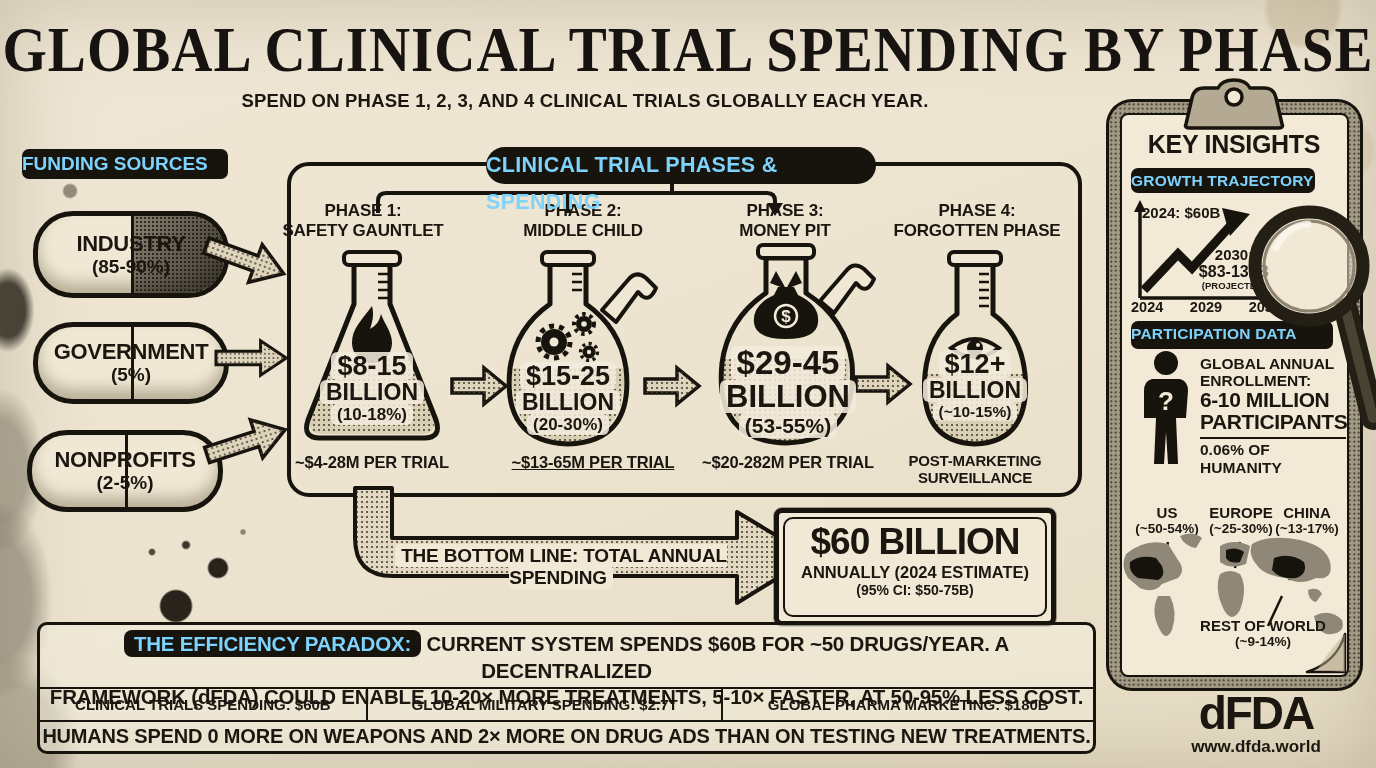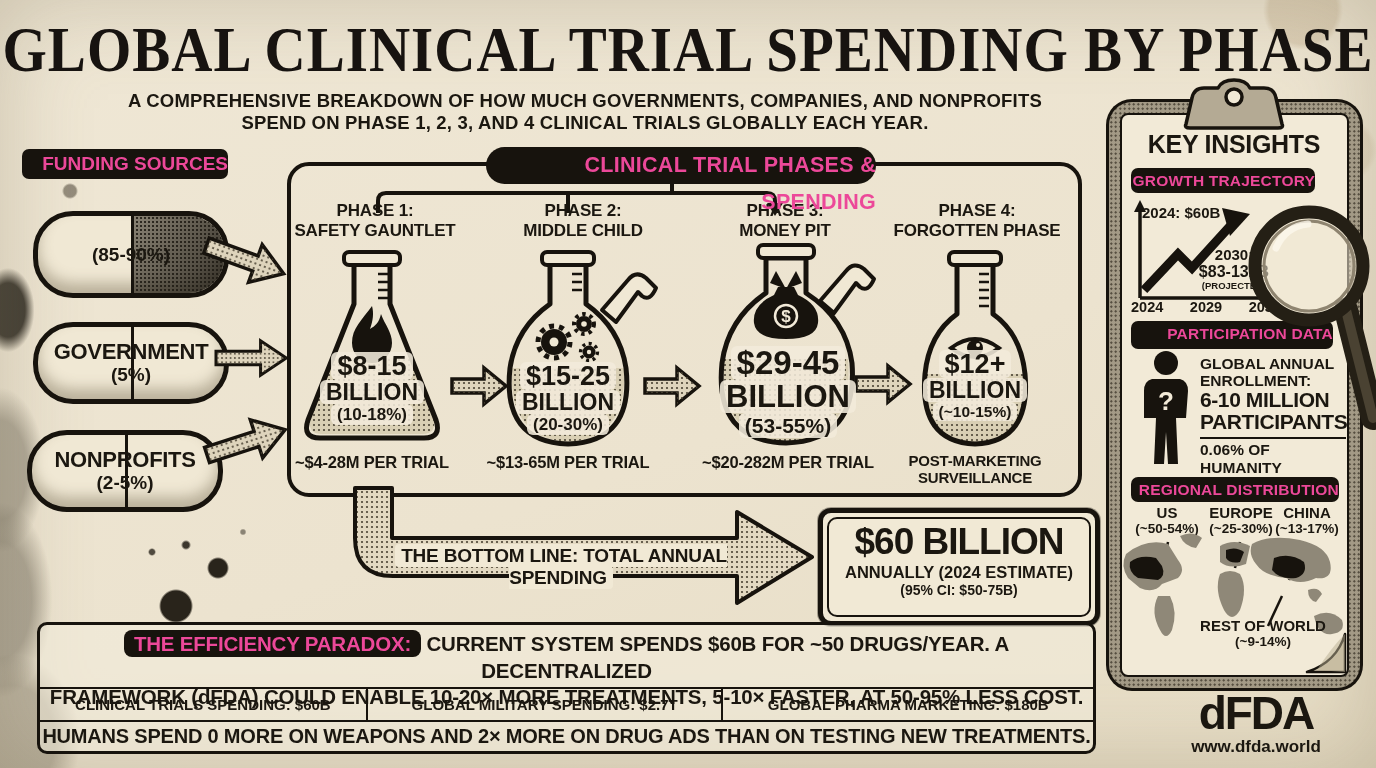--- a/index.html
+++ b/index.html
@@ -19,21 +19,21 @@
       radial-gradient(circle at 186px 545px, rgba(41,36,27,.9) 0 3px, transparent 5px),
       radial-gradient(circle at 152px 552px, rgba(41,36,27,.8) 0 2.5px, transparent 4px),
       radial-gradient(circle at 205px 640px, rgba(41,36,27,.55) 0 2.5px, transparent 4px),
       radial-gradient(circle at 243px 532px, rgba(41,36,27,.5) 0 2px, transparent 3.5px),
       linear-gradient(160deg,#efe7d5 0%,#ece3cf 55%,#e6dcc4 100%);
     box-shadow:inset 0 0 90px rgba(120,105,75,.30);
   }
   .abs{position:absolute;}
   .b{font-weight:bold;}
   .ctr{text-align:center;}
-  .badge{background:#17130d;color:#ec4899;font-weight:bold;text-align:right;}
+  .badge{background:#17130d;color:#7dd3fc;font-weight:bold;text-align:left;}
   .hd-title{
     left:0;right:0;top:14px;text-align:center;
     font-family:"Liberation Serif",serif;font-weight:bold;font-size:57px;
     letter-spacing:1px;transform:scaleY(1.10);transform-origin:top;color:#171310;
   }
   .hd-sub{left:60px;top:90px;width:1050px;text-align:center;font-weight:bold;font-size:18.5px;line-height:22px;letter-spacing:.2px;}
   .pill{border:5px solid #17130d;border-radius:40px;background:#f0e8d4;overflow:hidden;
         display:flex;flex-direction:column;justify-content:center;box-shadow:inset 0 -10px 14px rgba(120,108,84,.45);}
   .pill .seam{position:absolute;left:50%;top:0;bottom:0;width:3px;background:#17130d;}
   .pill-txt{position:relative;z-index:3;text-align:center;}
@@ -63,30 +63,30 @@
   <svg width="0" height="0" aria-hidden="true">
     <defs>
       <pattern id="ht" width="5" height="5" patternUnits="userSpaceOnUse">
         <circle cx="2" cy="2" r="1.1" fill="#4a4233"></circle>
       </pattern>
     </defs>
   </svg>
 
   <div class="abs hd-title">GLOBAL CLINICAL TRIAL SPENDING BY PHASE</div>
   <div class="abs hd-sub">
-    <div>A COMPREHENSIVE BREAKDOWN OF HOW MUCH GOVERNMENTS, COMPANIES, AND NONPROFITS</div>
     <div>SPEND ON PHASE 1, 2, 3, AND 4 CLINICAL TRIALS GLOBALLY EACH YEAR.</div>
   </div>
 
   <div class="abs badge" style="left:22px;top:149px;width:206px;height:30px;border-radius:7px;font-size:19px;line-height:30px;">FUNDING SOURCES</div>
 
   <div class="abs pill" style="left:33px;top:211px;width:186px;height:77px;">
     <div class="halfdark"></div>
     <div class="seam"></div>
     <div class="pill-txt">
+      <div class="pill-name">INDUSTRY</div>
       <div class="pill-share">(85-90%)</div>
     </div>
   </div>
   <div class="abs pill" style="left:33px;top:322px;width:186px;height:72px;">
     <div class="seam"></div>
     <div class="pill-txt">
       <div class="pill-name">GOVERNMENT</div>
       <div class="pill-share">(5%)</div>
     </div>
   </div>
@@ -114,21 +114,21 @@
   <div class="abs" style="left:287px;top:162px;width:787px;height:327px;border:4px solid #17130d;border-radius:22px;"></div>
   <div class="abs badge" style="left:486px;top:147px;width:390px;height:37px;border-radius:19px;font-size:21.5px;line-height:37px;letter-spacing:.3px;z-index:4;">CLINICAL TRIAL PHASES &amp; SPENDING</div>
 
   <svg style="left:360px;top:183px;" width="430" height="36" viewBox="0 0 430 36">
     <path d="M312,1 L312,10" stroke="#17130d" stroke-width="4" fill="none"></path>
     <path d="M18,30 L18,18 Q18,10 26,10 L407,10 Q415,10 415,18 L415,22" stroke="#17130d" stroke-width="4" fill="none"></path>
     <path d="M208,10 L208,30" stroke="#17130d" stroke-width="4" fill="none"></path>
     <polygon points="407,20 423,20 415,33" fill="#17130d"></polygon>
   </svg>
 
-  <div class="abs phase-head" style="left:280px;">
+  <div class="abs phase-head" style="left:268px;">
     <div>PHASE 1:</div>
       <div>SAFETY GAUNTLET</div>
   </div>
   <div class="abs phase-head" style="left:488px;">
     <div>PHASE 2:</div>
       <div>MIDDLE CHILD</div>
   </div>
   <div class="abs phase-head" style="left:690px;">
     <div>PHASE 3:</div>
       <div>MONEY PIT</div>
@@ -179,21 +179,21 @@
       <circle cx="101" cy="104" r="6.5" fill="#17130d"></circle>
       <circle cx="101" cy="104" r="8.4" fill="none" stroke="#17130d" stroke-width="3.5" stroke-dasharray="3 3.5"></circle>
       <circle cx="101" cy="104" r="2.2" fill="#f0e8d4"></circle>
     </g>
   </svg>
   <div class="abs amt" style="left:498px;top:362px;width:140px;">
     <div class="b chip" style="font-size:27px;line-height:28px;">$15-25</div>
     <div class="b chip" style="font-size:23px;line-height:24px;">BILLION</div>
     <div class="b chip" style="font-size:17px;line-height:21px;">(20-30%)</div>
   </div>
-  <div class="abs pertrial" style="left:483px;width:170px;">~$13-65M PER TRIAL</div>
+  <div class="abs pertrial" style="left:508px;width:170px;text-decoration:underline;">~$13-65M PER TRIAL</div>
 
   <svg style="left:698px;top:243px;" width="184" height="215" viewBox="0 0 184 215">
     <path d="M26,116 L150,116 Q156,196 88,200 Q20,196 26,116 Z" fill="#d9cfb4"></path>
     <path d="M26,116 L150,116 Q156,196 88,200 Q20,196 26,116 Z" fill="url(#ht)"></path>
     <path d="M122,58 L148,28 Q156,18 166,26 L176,36 Q170,50 162,44 L158,40 L136,70 Z" fill="#f0e8d4" stroke="#17130d" stroke-width="4" stroke-linejoin="round"></path>
     <path d="M68,15 L68,50 Q30,76 24,120 Q16,198 88,200 Q160,198 154,120 Q148,76 108,50 L108,15 Z" fill="none" stroke="#17130d" stroke-width="5" stroke-linejoin="round"></path>
     <rect x="60" y="2" width="56" height="13" rx="5" fill="#f0e8d4" stroke="#17130d" stroke-width="4"></rect>
     <g>
       <path d="M72,40 L88,46 L78,28 Z" fill="#17130d"></path>
       <path d="M104,40 L88,46 L98,28 Z" fill="#17130d"></path>
@@ -251,21 +251,21 @@
   </svg>
 
   <svg style="left:340px;top:485px;" width="480" height="125" viewBox="0 0 480 125">
     <path d="M15,3 L15,53 Q15,91 53,91 L397,91 L397,118 L472,72 L397,27 L397,53 L52,53 L52,3 Z" fill="#e3d9c2" stroke="none"></path>
     <path d="M15,3 L15,53 Q15,91 53,91 L397,91 L397,118 L472,72 L397,27 L397,53 L52,53 L52,3 Z" fill="url(#ht)" stroke="#17130d" stroke-width="4" stroke-linejoin="round"></path>
   </svg>
   <div class="abs ctr" style="left:393px;top:545px;width:336px;z-index:5;">
     <span class="b" style="font-size:19px;background:#f1e9d5;border-radius:4px;padding:1px 6px;letter-spacing:-.2px;">THE BOTTOM LINE: TOTAL ANNUAL SPENDING</span>
   </div>
 
-  <div class="abs" style="left:818px;top:508px;width:272px;height:108px;border:5px solid #17130d;border-radius:13px;background:#f1e9d5;box-shadow:0 0 0 1px rgba(23,19,13,.35);">
+  <div class="abs" style="left:774px;top:508px;width:272px;height:108px;border:5px solid #17130d;border-radius:8px;background:#f1e9d5;box-shadow:0 0 0 1px rgba(23,19,13,.35);">
     <div style="position:absolute;inset:4px;border:2px solid #17130d;border-radius:10px;"></div>
     <div class="ctr" style="position:relative;padding-top:8px;">
       <div class="b" style="font-size:37px;line-height:42px;letter-spacing:-1px;">$60 BILLION</div>
       <div class="b" style="font-size:16.5px;line-height:19px;">ANNUALLY (2024 ESTIMATE)</div>
       <div class="b" style="font-size:14px;line-height:17px;">(95% CI: $50-75B)</div>
     </div>
   </div>
 
   <div class="abs" style="left:37px;top:622px;width:1053px;height:126px;border:3.5px solid #17130d;border-radius:10px;background:rgba(243,236,221,.55);">
     <div class="ctr" style="padding-top:5px;height:57px;">
@@ -333,21 +333,20 @@
   </svg>
   <div class="abs" style="left:1200px;top:355px;width:152px;">
     <div class="b" style="font-size:15.5px;line-height:17px;">GLOBAL ANNUAL</div>
     <div class="b" style="font-size:15.5px;line-height:17px;">ENROLLMENT:</div>
     <div class="b" style="font-size:21px;line-height:22px;letter-spacing:-.4px;">6-10 MILLION</div>
     <div class="b" style="font-size:21px;line-height:22px;letter-spacing:-.4px;">PARTICIPANTS</div>
     <div style="border-top:2.5px solid #17130d;width:146px;margin:4px 0 2px;"></div>
     <div class="b" style="font-size:15.5px;line-height:18px;">0.06% OF HUMANITY</div>
   </div>
 
-  <div class="abs badge section-badge" style="left:1131px;top:477px;width:208px;height:25px;line-height:25px;">REGIONAL DISTRIBUTION</div>
 
   <div class="reg" style="left:1135px;top:505px;width:64px;">
     <div class="rn">US</div>
     <div class="rs">(~50-54%)</div>
   </div>
   <div class="reg" style="left:1203px;top:505px;width:76px;">
     <div class="rn">EUROPE</div>
     <div class="rs">(~25-30%)</div>
   </div>
   <div class="reg" style="left:1274px;top:505px;width:66px;">

